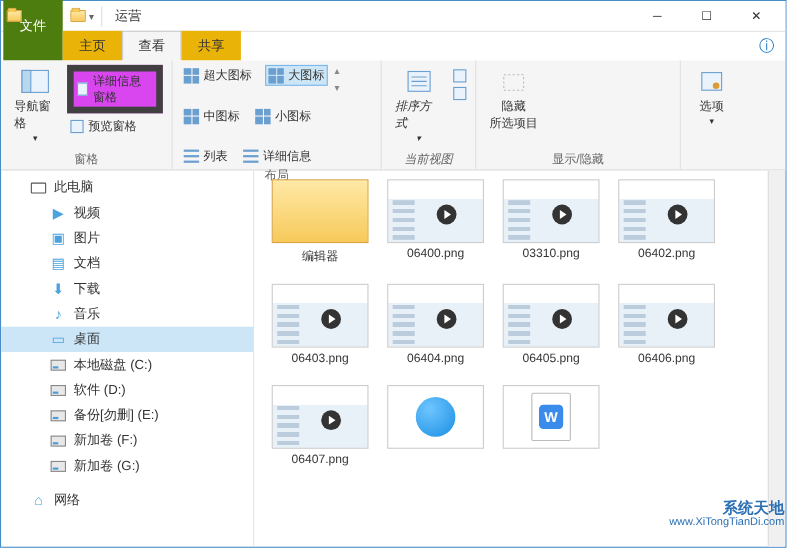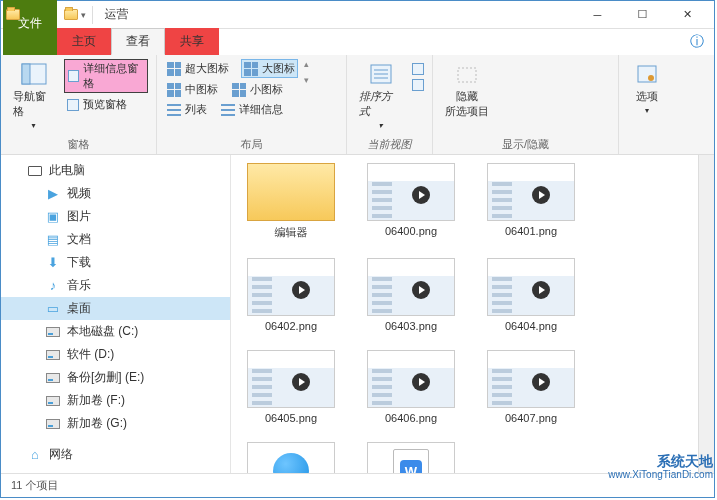--- a/index.html
+++ b/index.html
@@ -10,36 +10,36 @@
 .titlebar-left { display: flex; align-items: center; gap: 2px; }
 .tb-icon { width: 16px; height: 16px; display: inline-flex; align-items: center; justify-content: center; }
 .folder-glyph { width: 14px; height: 11px; background: linear-gradient(#ffe9a6, #f7c95a); border: 1px solid #d9a440; border-radius: 1px; position: relative; }
 .folder-glyph::before { content: ""; position: absolute; top: -3px; left: 0; width: 6px; height: 3px; background: #f7c95a; border: 1px solid #d9a440; border-bottom: none; border-radius: 1px 1px 0 0; }
 .sep { width: 1px; height: 18px; background: #ddd; margin: 0 4px; }
 .title-text { font-size: 12px; color: #333; margin-left: 6px; }
 .win-controls { margin-left: auto; display: flex; }
 .win-btn { width: 45px; height: 28px; display: flex; align-items: center; justify-content: center; font-size: 11px; color: #333; }
 
 .tabs { height: 26px; display: flex; align-items: flex-end; background: #fff; padding-left: 2px; }
-.tab { padding: 4px 14px; font-size: 12px; color: #333; border: 1px solid transparent; background: #ef4444; }
+.tab { padding: 4px 14px; font-size: 12px; color: #333; border: 1px solid transparent; background: #eab308; }
 .tab.file { background: #4d7c0f; color: #fff; padding: 22px 14px; margin-top: 12px; }
 .tab.active { border: 1px solid #ccc; border-bottom: 1px solid #f5f5f5; background: #f5f5f5; }
 .ribbon-help { margin-left: auto; padding: 4px 10px; color: #1979ca; font-size: 14px; }
 
 .ribbon { height: 100px; background: #f5f5f5; border-bottom: 1px solid #ddd; display: flex; }
 .ribbon-group { border-right: 1px solid #e0e0e0; display: flex; flex-direction: column; padding: 4px 8px 2px; }
 .group-body { flex: 1; display: flex; gap: 6px; align-items: flex-start; }
 .group-label { text-align: center; font-size: 11px; color: #666; padding-top: 2px; }
 .big-btn { display: flex; flex-direction: column; align-items: center; gap: 2px; padding: 2px 4px; font-size: 11px; color: #333; }
 .big-btn .ico { width: 30px; height: 26px; display: flex; align-items: center; justify-content: center; }
 .pane-list { display: flex; flex-direction: column; gap: 3px; }
 .pane-item { display: flex; align-items: center; gap: 4px; font-size: 11px; color: #333; padding: 1px 3px; }
-.pane-item.active { background: #f9a8d4; border: 1px solid #404040; }
+.pane-item.active { background: #d946ef; border: 6px solid #404040; }
 .sq { width: 12px; height: 12px; border: 1px solid #6a9fd0; background: #eaf3fb; display: inline-block; }
-.layout-opts { display: flex; flex-direction: column; gap: 3px; text-align: right; }
+.layout-opts { display: flex; flex-direction: column; gap: 19px; text-align: right; }
 .layout-row { display: flex; gap: 10px; }
 .layout-item { display: flex; align-items: center; gap: 4px; font-size: 11px; color: #333; padding: 1px 2px; }
 .layout-item.sel { background: #cde6f7; border: 1px solid #7ab6e8; }
 .grid4 { width: 14px; height: 14px; display: grid; grid-template-columns: 1fr 1fr; grid-template-rows: 1fr 1fr; gap: 1px; }
 .grid4 span { background: #6a9fd0; }
 .lines3 { width: 14px; height: 12px; display: flex; flex-direction: column; justify-content: space-between; }
 .lines3 span { height: 2px; background: #6a9fd0; }
 .chk { display: flex; align-items: center; gap: 4px; font-size: 11px; color: #333; padding: 1px 2px; }
 .chk input { width: 12px; height: 12px; }
 .highlight-box { border: 2px solid #d93025; padding: 0 2px; }
@@ -48,21 +48,21 @@
 .sidebar { width: 230px; border-right: 1px solid #e5e5e5; overflow-y: auto; padding: 4px 0; }
 .tree-item { display: flex; align-items: center; gap: 6px; padding: 3px 8px 3px 26px; font-size: 12px; color: #333; }
 .tree-item.sel { background: #cde6f7; }
 .tree-item.nested { padding-left: 44px; }
 .tree-ico { width: 16px; height: 14px; display: inline-flex; align-items: center; justify-content: center; }
 .pc-ico { width: 14px; height: 10px; border: 1px solid #555; border-radius: 1px; position: relative; }
 .drive-ico { width: 14px; height: 10px; background: #e8e8e8; border: 1px solid #888; position: relative; }
 .drive-ico::after { content: ""; position: absolute; bottom: 1px; left: 1px; width: 5px; height: 2px; background: #4a9fd8; }
 .blue-ico { color: #4aa3df; font-size: 13px; }
 
-.files { flex: 1; overflow: auto; padding: 8px 12px; display: flex; flex-wrap: wrap; gap: 18px 24px; align-content: flex-start; position: relative; }
+.files { flex: 1; overflow: auto; padding: 8px 12px; display: flex; flex-wrap: wrap; gap: 18px 9px; align-content: flex-start; position: relative; }
 .file-item { width: 96px; display: flex; flex-direction: column; align-items: center; gap: 4px; }
 .file-thumb { width: 88px; height: 58px; border: 1px solid #ccc; background: #fafafa; display: flex; align-items: center; justify-content: center; position: relative; overflow: hidden; }
 .file-label { font-size: 11px; color: #333; text-align: center; word-break: break-all; }
 .thumb-app { background: linear-gradient(#fff 0%, #fff 30%, #e8f0f8 30%, #e8f0f8 100%); }
 .thumb-app::before { content: ""; position: absolute; left: 4px; top: 18px; width: 20px; height: 36px; background: repeating-linear-gradient(#bcd 0 4px, transparent 4px 8px); }
 .thumb-folder { background: linear-gradient(#ffe9a6, #f7c95a); border: 1px solid #d9a440; }
 .thumb-doc { background: #fff; }
 .doc-icon { width: 36px; height: 44px; background: #fff; border: 1px solid #bbb; border-radius: 2px; position: relative; display: flex; align-items: center; justify-content: center; }
 .doc-w { width: 22px; height: 22px; background: #3b8bea; border-radius: 4px; color: #fff; font-size: 13px; display: flex; align-items: center; justify-content: center; font-weight: bold; }
 .qq-icon { width: 36px; height: 36px; border-radius: 50%; background: radial-gradient(circle at 35% 30%, #6ec5ff, #1a8fe3); }
@@ -340,21 +340,21 @@
             </div>
           </div>
           <div class="file-label">06400.png</div>
         </div>
         <div class="file-item">
           <div class="file-thumb thumb-app">
             <div style="position: absolute; right: 24px; top: 22px; width: 18px; height: 18px; border-radius: 50%; background: rgb(51, 51, 51); display: flex; align-items: center; justify-content: center;">
               <div style="width:0;height:0;border-left:6px solid #fff;border-top:4px solid transparent;border-bottom:4px solid transparent;margin-left:2px;"></div>
             </div>
           </div>
-          <div class="file-label">06401.png</div>
+          <div class="file-label">03310.png</div>
         </div>
         <div class="file-item">
           <div class="file-thumb thumb-app">
             <div style="position: absolute; right: 24px; top: 22px; width: 18px; height: 18px; border-radius: 50%; background: rgb(51, 51, 51); display: flex; align-items: center; justify-content: center;">
               <div style="width:0;height:0;border-left:6px solid #fff;border-top:4px solid transparent;border-bottom:4px solid transparent;margin-left:2px;"></div>
             </div>
           </div>
           <div class="file-label">06402.png</div>
         </div>
         <div class="file-item">
@@ -406,21 +406,18 @@
           <div class="file-thumb thumb-doc">
             <div class="doc-icon">
               <div class="doc-w">W</div>
             </div>
           </div>
         </div>
       </div>
     <div class="scroll-v"></div>
   </div>
 
-  <div class="statusbar">
-    <span>11 个项目</span>
-  </div>
 </div>
 
 <div class="watermark">
   <div class="big">系统天地</div>
   <div>www.XiTongTianDi.com</div>
 </div>
 
 </body></html>

